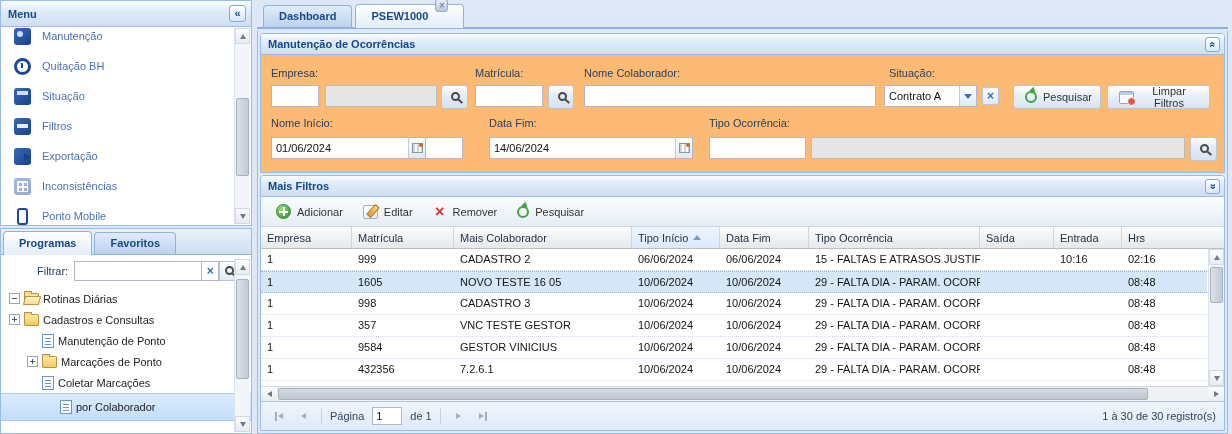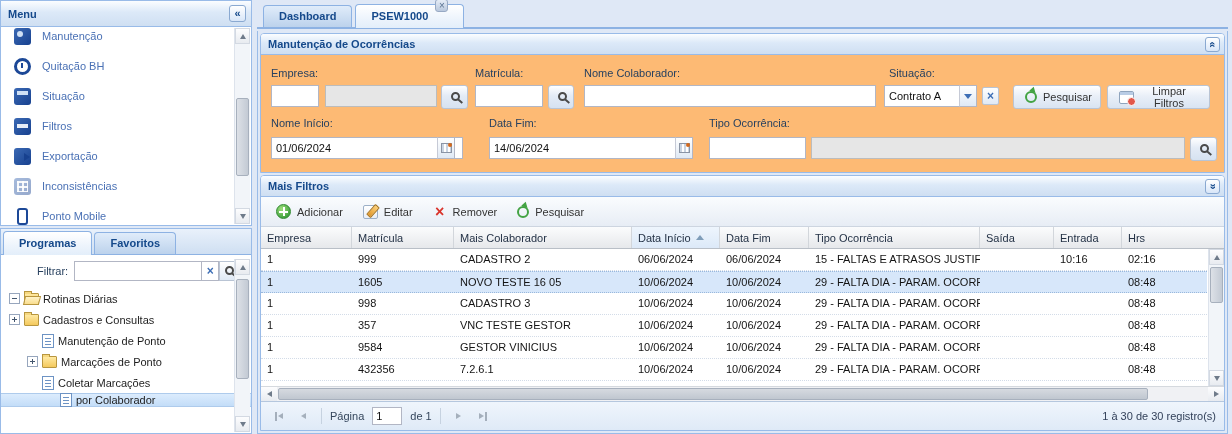--- a/index.html
+++ b/index.html
@@ -89,21 +89,21 @@
        background:linear-gradient(#e0ecfa,#bcd2ec);font-weight:bold;color:#15498b;cursor:pointer;white-space:nowrap}
   .tab.active{height:24px;margin-bottom:-1px;background:linear-gradient(#ffffff,#edf4fc 60%,#e3eefa);line-height:23px}
   .prog-body{position:absolute;top:27px;left:0;right:0;bottom:0;overflow:hidden}
   .filter-row{display:flex;align-items:center;padding:5px 4px 5px 36px;gap:0}
   .filter-row label{margin-right:6px;color:#28415f}
   .filter-input{width:128px;height:20px}
   .filter-clear{width:17px;height:20px;border:1px solid #b2b6c4;border-left:none;background:#fff;display:flex;align-items:center;justify-content:center;cursor:pointer}
   .filter-mag{width:19px;height:20px;border:1px solid #b9c4d4;background:linear-gradient(#ffffff,#dfe9f5);display:flex;align-items:center;justify-content:center;cursor:pointer}
   .tree{position:relative;margin-top:2px}
   .tnode{height:21px;display:flex;align-items:center;gap:4px;cursor:pointer;color:#1d1d1d;white-space:nowrap}
-  .tnode.sel{background:linear-gradient(#dcecfd,#c3ddf8);border-top:1px solid #aecbec;border-bottom:1px solid #aecbec;height:14px}
+  .tnode.sel{background:linear-gradient(#dcecfd,#c3ddf8);border-top:1px solid #aecbec;border-bottom:1px solid #aecbec;height:28px}
   .exp{width:11px;height:11px;border:1px solid #97a6bd;background:#fff;position:relative;flex:none}
   .exp::before{content:"";position:absolute;left:2px;right:2px;top:4px;height:1px;background:#44566e}
   .exp.plus::after{content:"";position:absolute;top:2px;bottom:2px;left:4px;width:1px;background:#44566e}
   .exp-sp{width:11px;flex:none}
   .ico-folder{width:15px;height:12px;background:linear-gradient(#ffe9a2,#f4c95d);border:1px solid #b8963f;border-radius:1px;position:relative;flex:none;margin-top:1px}
   .ico-folder::before{content:"";position:absolute;top:-3px;left:-1px;width:6px;height:2px;background:#f6d87f;border:1px solid #b8963f;border-bottom:none}
   .ico-folder.open::after{content:"";position:absolute;left:-1px;bottom:-1px;width:14px;height:7px;background:linear-gradient(#fff3c8,#f9dd8e);border:1px solid #b8963f;transform:skewX(-14deg)}
   .ico-page{width:12px;height:14px;background:#fff;border:1px solid #6d93c4;position:relative;flex:none}
   .ico-page::before{content:"";position:absolute;left:2px;right:2px;top:3px;height:8px;
       background:repeating-linear-gradient(#6d93c4 0 1px,transparent 1px 3px)}
@@ -318,21 +318,21 @@
           </button>
           <button class="btn f-item" style="left:846px;top:30px;width:103px">
             <span class="ico-clear"></span>
             <span>Limpar Filtros</span>
           </button>
 
           <span class="f-label" style="left:10px;top:62px">Nome Início:</span>
           <span class="f-label" style="left:228px;top:62px">Data Fim:</span>
           <span class="f-label" style="left:448px;top:62px">Tipo Ocorrência:</span>
 
-          <span class="f-item" style="left:10px;top:82px;width:184px;height:22px;position:absolute">
+          <span class="f-item" style="left:10px;top:82px;width:155px;height:22px;position:absolute">
             <input style="width: 192px; padding-right: 20px;" value="01/06/2024">
             <span class="trigger">
                 <span class="cal-ico"></span>
               </span>
           </span>
           <span class="f-item" style="left:228px;top:82px;width:204px;height:22px;position:absolute">
             <input style="width: 204px; padding-right: 20px;" value="14/06/2024">
             <span class="trigger">
                 <span class="cal-ico"></span>
               </span>
@@ -374,21 +374,21 @@
             <div class="gh" style="width:91px;flex:none">
       <span>Empresa</span>
       </div>
             <div class="gh" style="width:102px;flex:none">
       <span>Matrícula</span>
       </div>
             <div class="gh" style="width:178px;flex:none">
       <span>Mais Colaborador</span>
       </div>
             <div class="gh sorted" style="width:88px;flex:none">
-      <span>Data Início</span>
+      <span>Tipo Início</span>
       <span class="sort-asc"></span>
             </div>
             <div class="gh" style="width:89px;flex:none">
       <span>Data Fim</span>
       </div>
             <div class="gh" style="width:171px;flex:none">
       <span>Tipo Ocorrência</span>
       </div>
             <div class="gh" style="width:74px;flex:none">
       <span>Saída</span>

